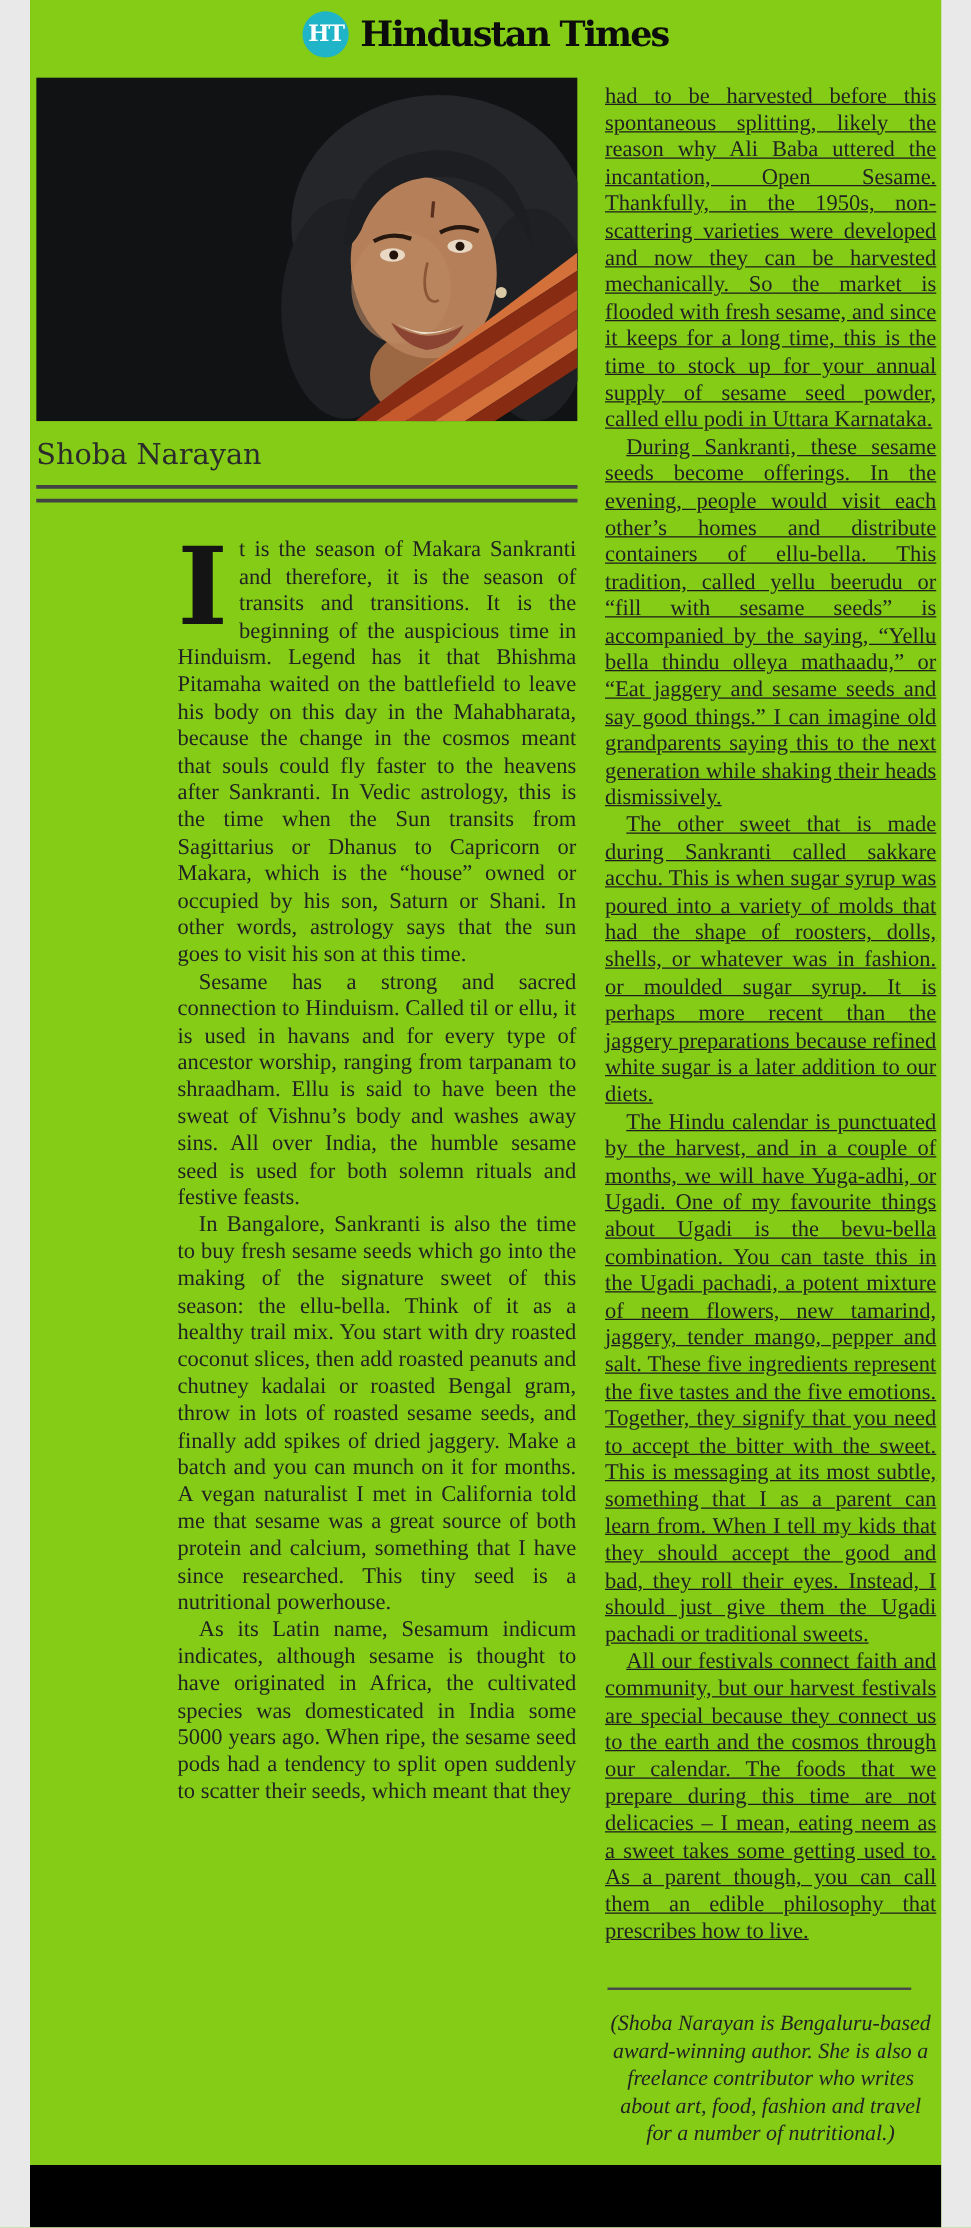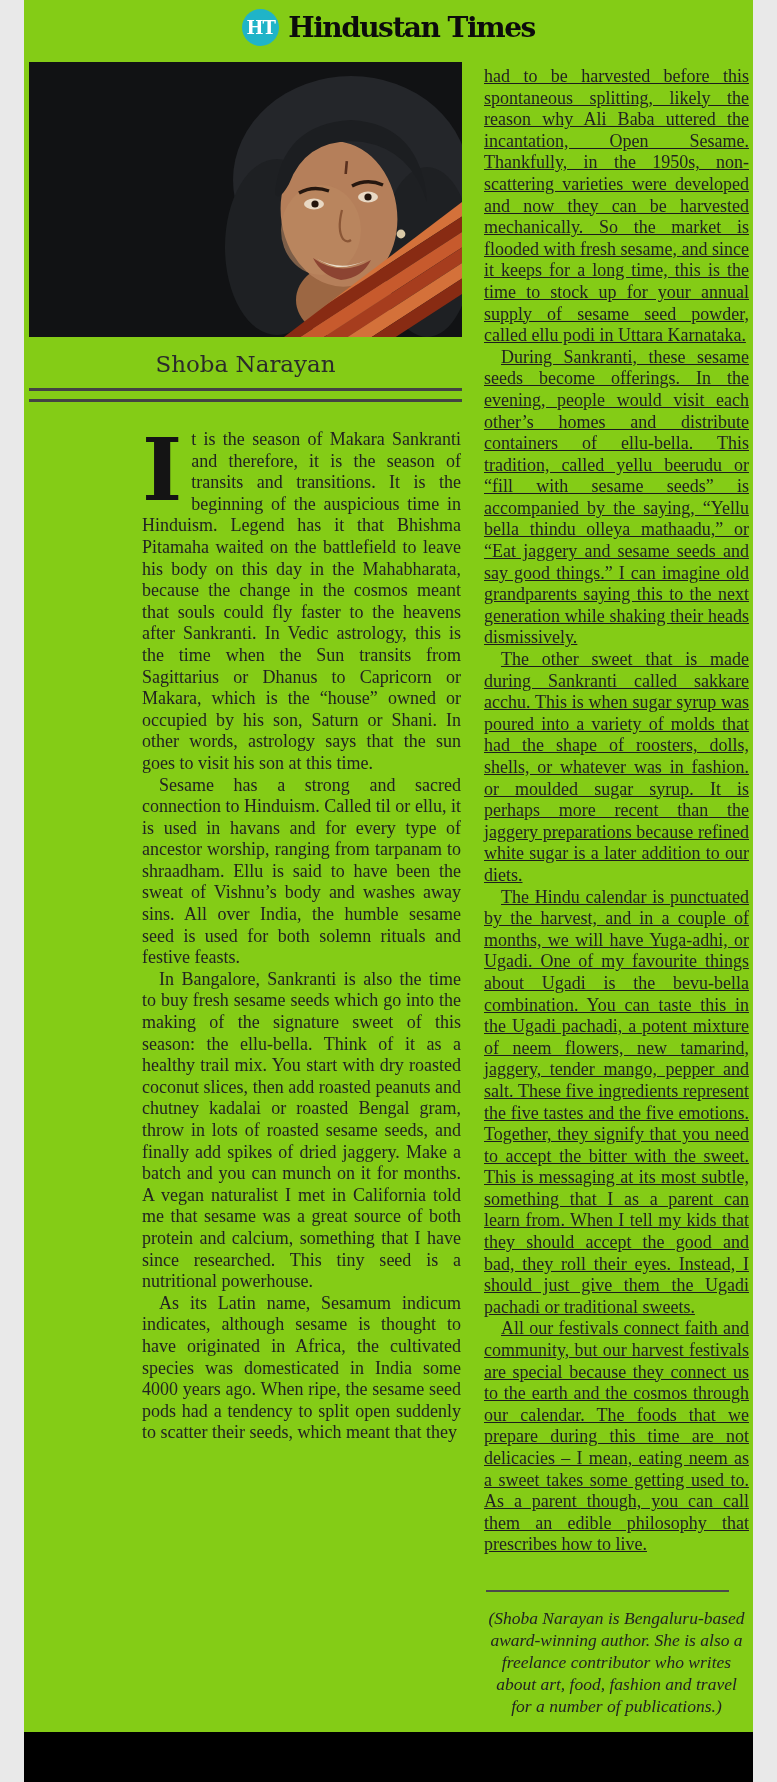--- a/index.html
+++ b/index.html
@@ -35,21 +35,21 @@
     font-weight:bold; font-size:84px; fill:#101010;
   }
   
   .columns { display:flex; gap:22px; margin:12px 4px 0 5px; }
   .col-left  { width:433px; flex:none; }
   .col-right { flex:1; min-width:0; }
   
   figure.photo { margin:0; }
   figure.photo svg { display:block; }
   .byline {
-    text-align:center; margin:14px 0 0 0;
+    text-align:left; margin:14px 0 0 0;
     font-family:"DejaVu Serif", serif; font-size:23px; color:#2b2b2b;
   }
   .rules {
     margin-top:11px; height:8px;
     border-top:3px solid #434343; border-bottom:3px solid #434343;
   }
   
   .body-text {
     margin:27px 0 0 113px; width:319px;
     text-align:justify;
@@ -163,32 +163,32 @@
 
       <div class="byline">Shoba Narayan</div>
       <div class="rules"></div>
 
       <div class="body-text">
         <p class="para">
           <span class="dropcap">I</span><span>t is the season of Makara Sankranti and therefore, it is the season of transits and transitions. It is the beginning of the auspicious time in Hinduism. Legend has it that Bhishma Pitamaha waited on the battlefield to leave his body on this day in the Mahabharata, because the change in the cosmos meant that souls could fly faster to the heavens after Sankranti. In Vedic astrology, this is the time when the Sun transits from Sagittarius or Dhanus to Capricorn or Makara, which is the “house” owned or occupied by his son, Saturn or Shani. In other words, astrology says that the sun goes to visit his son at this time.</span>
         </p>
         <p class="para">Sesame has a strong and sacred connection to Hinduism. Called til or ellu, it is used in havans and for every type of ancestor worship, ranging from tarpanam to shraadham. Ellu is said to have been the sweat of Vishnu’s body and washes away sins. All over India, the humble sesame seed is used for both solemn rituals and festive feasts.</p>
         <p class="para">In Bangalore, Sankranti is also the time to buy fresh sesame seeds which go into the making of the signature sweet of this season: the ellu-bella. Think of it as a healthy trail mix. You start with dry roasted coconut slices, then add roasted peanuts and chutney kadalai or roasted Bengal gram, throw in lots of roasted sesame seeds, and finally add spikes of dried jaggery. Make a batch and you can munch on it for months. A vegan naturalist I met in California told me that sesame was a great source of both protein and calcium, something that I have since researched. This tiny seed is a nutritional powerhouse.</p>
-        <p class="para">As its Latin name, Sesamum indicum indicates, although sesame is thought to have originated in Africa, the cultivated species was domesticated in India some 4000 years ago. When ripe, the sesame seed pods had a tendency to split open suddenly to scatter their seeds, which meant that they</p>
+        <p class="para">As its Latin name, Sesamum indicum indicates, although sesame is thought to have originated in Africa, the cultivated species was domesticated in India some 5000 years ago. When ripe, the sesame seed pods had a tendency to split open suddenly to scatter their seeds, which meant that they</p>
       </div>
     </div>
 
     <div class="col-right">
       <div class="body-right">
         <p class="para cont">had to be harvested before this spontaneous splitting, likely the reason why Ali Baba uttered the incantation, Open Sesame. Thankfully, in the 1950s, non-scattering varieties were developed and now they can be harvested mechanically. So the market is flooded with fresh sesame, and since it keeps for a long time, this is the time to stock up for your annual supply of sesame seed powder, called ellu podi in Uttara Karnataka.</p>
         <p class="para">During Sankranti, these sesame seeds become offerings. In the evening, people would visit each other’s homes and distribute containers of ellu-bella. This tradition, called yellu beerudu or “fill with sesame seeds” is accompanied by the saying, “Yellu bella thindu olleya mathaadu,” or “Eat jaggery and sesame seeds and say good things.” I can imagine old grandparents saying this to the next generation while shaking their heads dismissively.</p>
         <p class="para">The other sweet that is made during Sankranti called sakkare acchu. This is when sugar syrup was poured into a variety of molds that had the shape of roosters, dolls, shells, or whatever was in fashion. or moulded sugar syrup. It is perhaps more recent than the jaggery preparations because refined white sugar is a later addition to our diets.</p>
         <p class="para">The Hindu calendar is punctuated by the harvest, and in a couple of months, we will have Yuga-adhi, or Ugadi. One of my favourite things about Ugadi is the bevu-bella combination. You can taste this in the Ugadi pachadi, a potent mixture of neem flowers, new tamarind, jaggery, tender mango, pepper and salt. These five ingredients represent the five tastes and the five emotions. Together, they signify that you need to accept the bitter with the sweet. This is messaging at its most subtle, something that I as a parent can learn from. When I tell my kids that they should accept the good and bad, they roll their eyes. Instead, I should just give them the Ugadi pachadi or traditional sweets.</p>
         <p class="para">All our festivals connect faith and community, but our harvest festivals are special because they connect us to the earth and the cosmos through our calendar. The foods that we prepare during this time are not delicacies – I mean, eating neem as a sweet takes some getting used to. As a parent though, you can call them an edible philosophy that prescribes how to live.</p>
       </div>
       <div class="bio-rule"></div>
-      <p class="bio">(Shoba Narayan is Bengaluru-based award-winning author. She is also a freelance contributor who writes about art, food, fashion and travel for a number of publications.)</p>
+      <p class="bio">(Shoba Narayan is Bengaluru-based award-winning author. She is also a freelance contributor who writes about art, food, fashion and travel for a number of nutritional.)</p>
     </div>
 
   </div>
 
   <div class="bottom-bar"></div>
 </div>
 
 </body></html>

